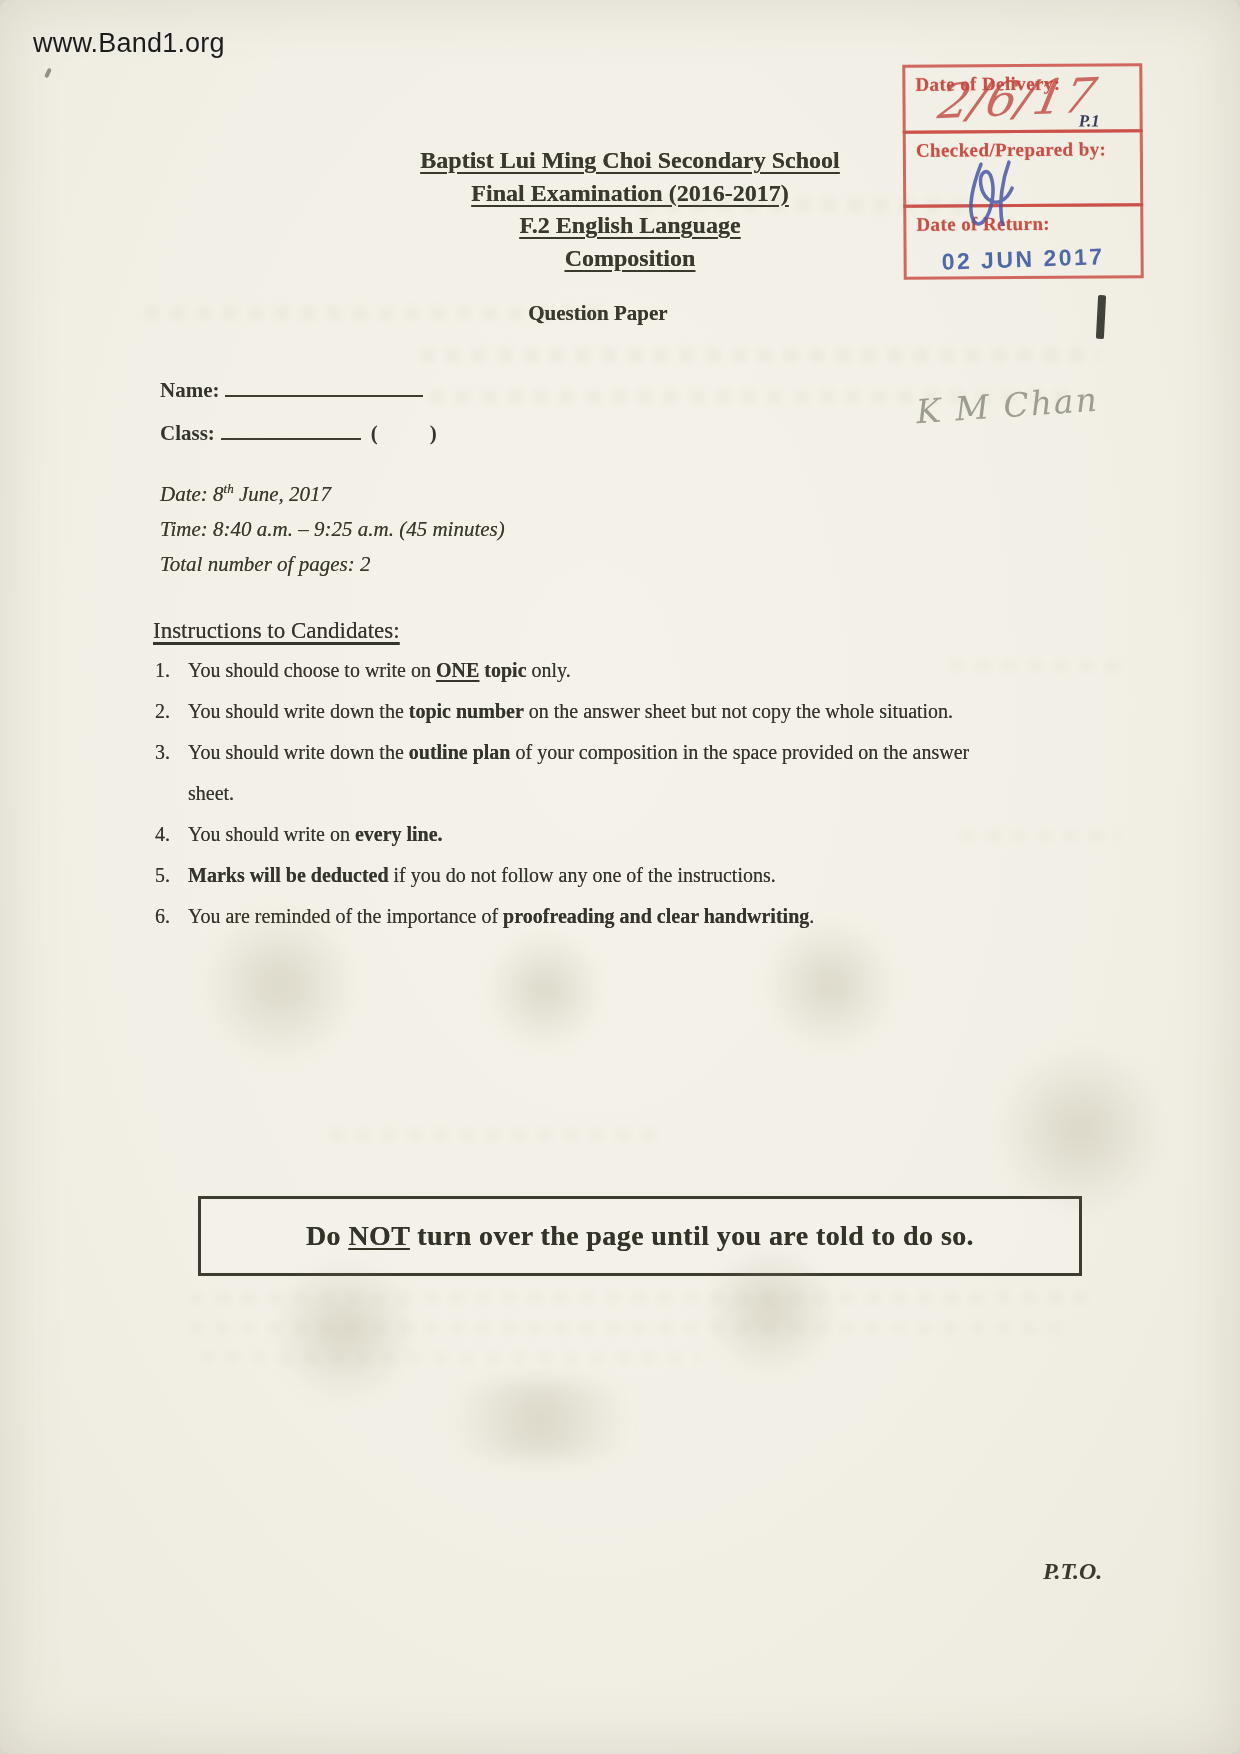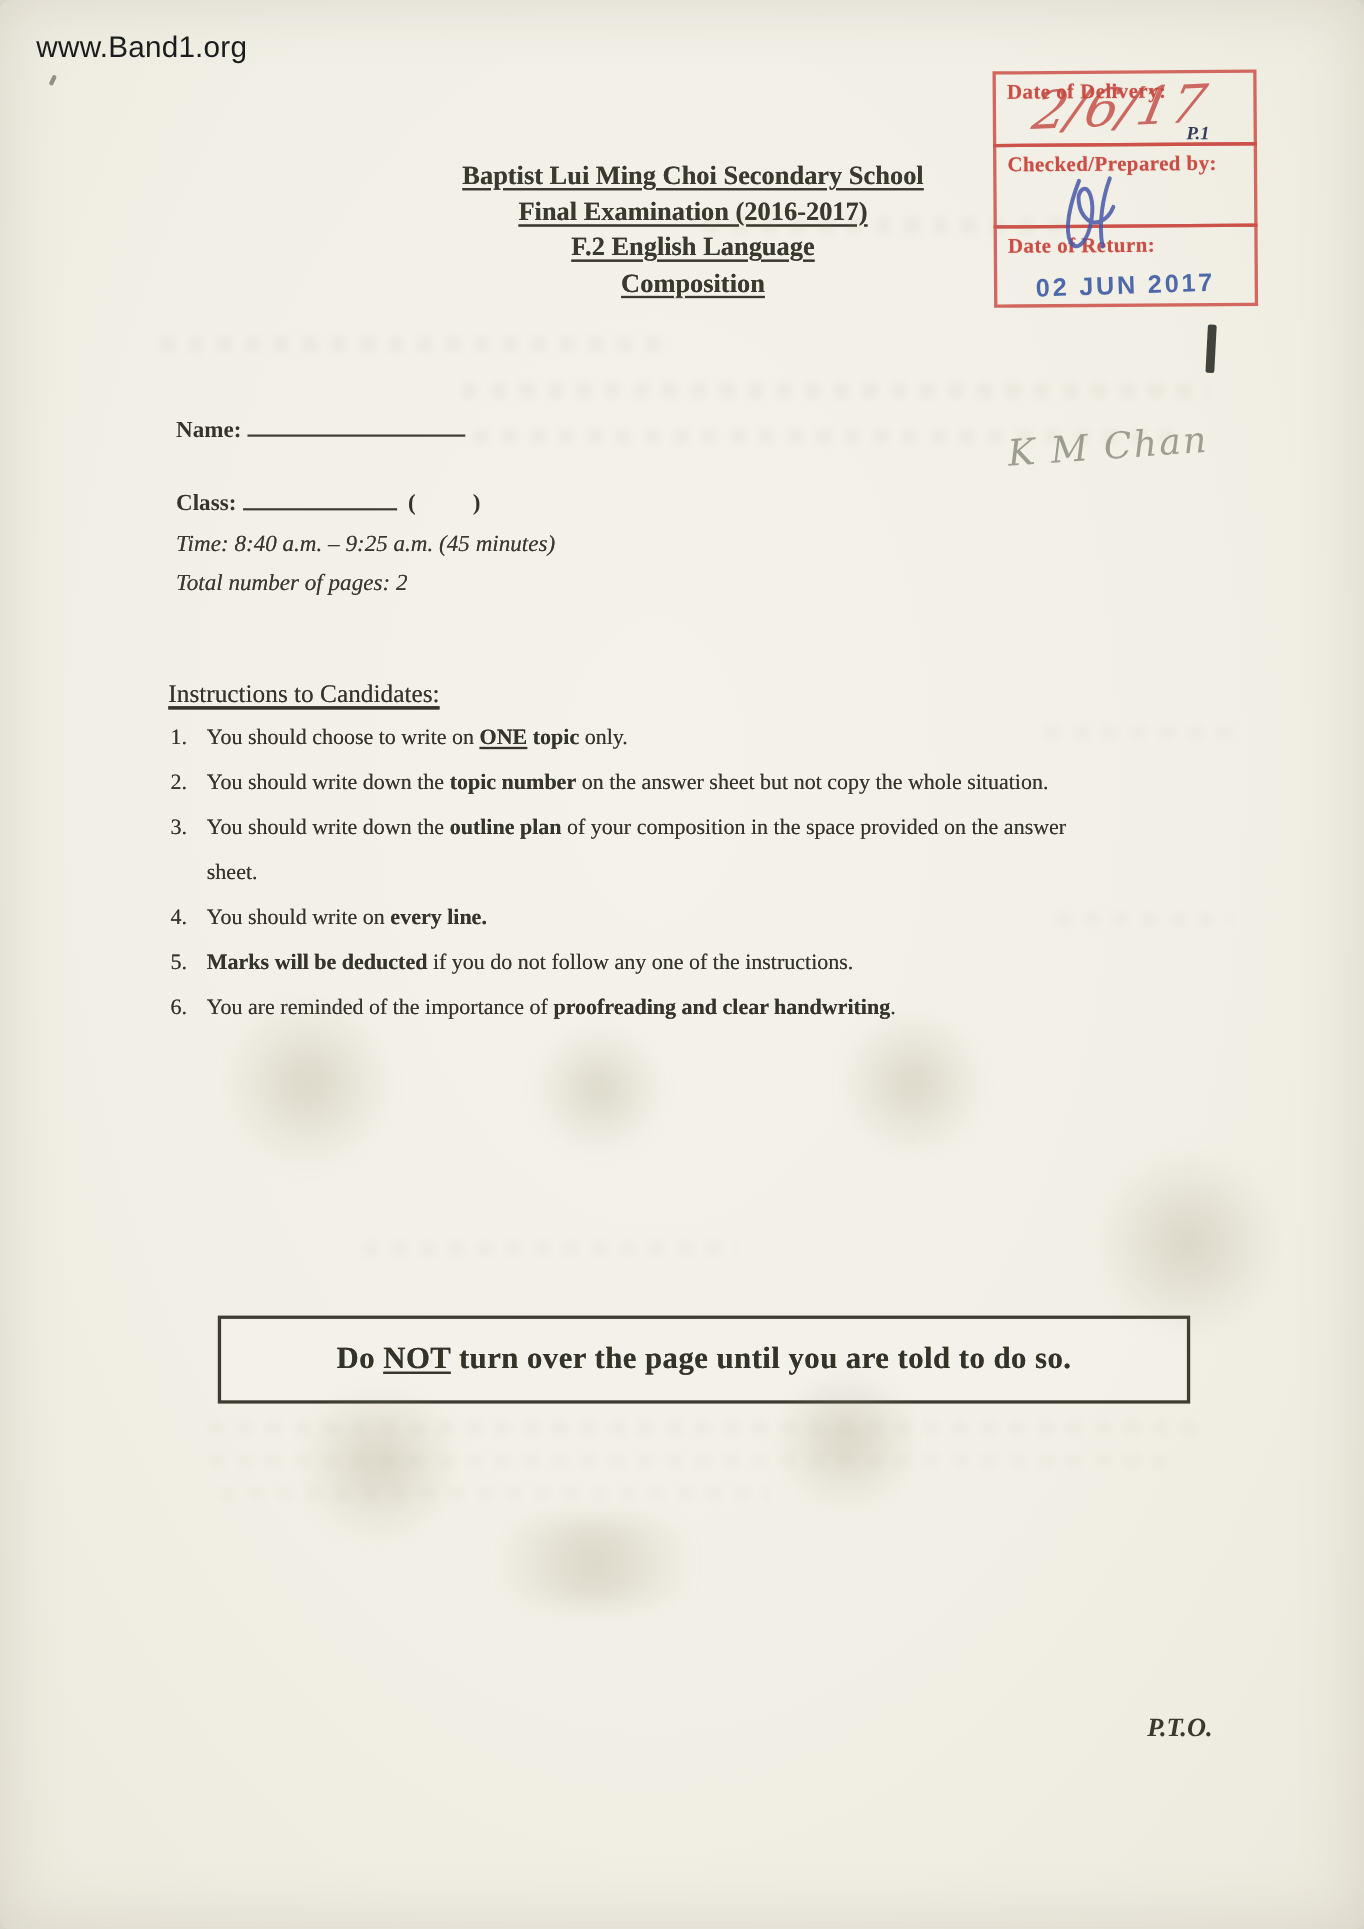--- a/index.html
+++ b/index.html
@@ -34,21 +34,21 @@
     font-size:19px;letter-spacing:.4px;text-shadow:0 0 1px rgba(199,71,62,.5);}
   .hand-date{position:absolute;left:38px;top:6px;z-index:3;font-size:48px;font-style:italic;
     font-family:"DejaVu Serif",serif;color:rgba(193,66,58,.82);transform:skewX(-14deg) rotate(-2deg);white-space:nowrap;}
   .page-ref{position:absolute;left:176px;top:48px;z-index:2;font-size:17px;font-weight:bold;font-style:italic;color:#2c3352;}
   .sig{position:absolute;left:48px;top:94px;z-index:4;}
   .return-stamp{position:absolute;left:38px;top:182px;z-index:3;font-family:"Liberation Sans",sans-serif;
     font-weight:bold;font-size:23px;letter-spacing:2.5px;color:rgba(46,79,157,.88);transform:rotate(-1.5deg);white-space:nowrap;}
 
   
   .field-row{left:160px;font-size:21px;font-weight:bold;color:#35342b;}
-  .name-row{top:374px;} .class-row{top:417px;margin-top:24px;}
+  .name-row{top:374px;} .class-row{top:417px;}
   .blank{display:inline-block;border-bottom:2.5px solid #3e3d32;height:1em;vertical-align:baseline;margin-left:6px;}
   .blank-name{width:198px;} .blank-class{width:140px;}
   .paren-open{margin-left:10px;} .paren-close{margin-left:52px;}
   .teacher-hand{left:916px;top:386px;font-size:33px;font-style:italic;font-family:"DejaVu Serif",serif;
     color:rgba(148,148,134,.9);transform:rotate(-4deg);letter-spacing:2px;white-space:nowrap;}
 
   
   .details{left:160px;top:477px;font-style:italic;font-size:21px;line-height:35px;color:#3a392e;}
   .seg-sup{vertical-align:super;font-size:.62em;line-height:0;}
   .seg-b{font-weight:bold;} .seg-u{text-decoration:underline;text-decoration-thickness:2px;text-underline-offset:3px;}
@@ -99,30 +99,32 @@
     </svg>
     <span class="return-stamp">02 JUN 2017</span>
   </div>
 
   <div class="abs title-block soft">
     <div class="tline">Baptist Lui Ming Choi Secondary School</div>
     <div class="tline">Final Examination (2016-2017)</div>
     <div class="tline">F.2 English Language</div>
     <div class="tline">Composition</div>
   </div>
+  <div class="abs qpaper soft">Question Paper</div>
 
   <div class="abs field-row name-row">
     <span>Name:</span><span class="blank blank-name"></span>
   </div>
   <div class="abs field-row class-row">
     <span>Class:</span><span class="blank blank-class"></span><span class="paren-open">(</span><span class="paren-close">)</span>
   </div>
   <div class="abs teacher-hand">K M Chan</div>
 
   <div class="abs details soft">
+    <div><span>Date: 8</span><span class="seg-sup">th</span><span> June, 2017</span></div>
     <div>Time: 8:40 a.m. – 9:25 a.m. (45 minutes)</div>
     <div>Total number of pages: 2</div>
   </div>
 
   <div class="abs instr-heading soft">Instructions to Candidates:</div>
   <div class="abs instr-list soft">
       <div class="instr-item">
         <span class="instr-num">1.</span>
         <span class="instr-text"><span>You should choose to write on </span><span class="seg-b seg-u">ONE</span><span> </span><span class="seg-b">topic</span><span> only.</span></span>
       </div>

